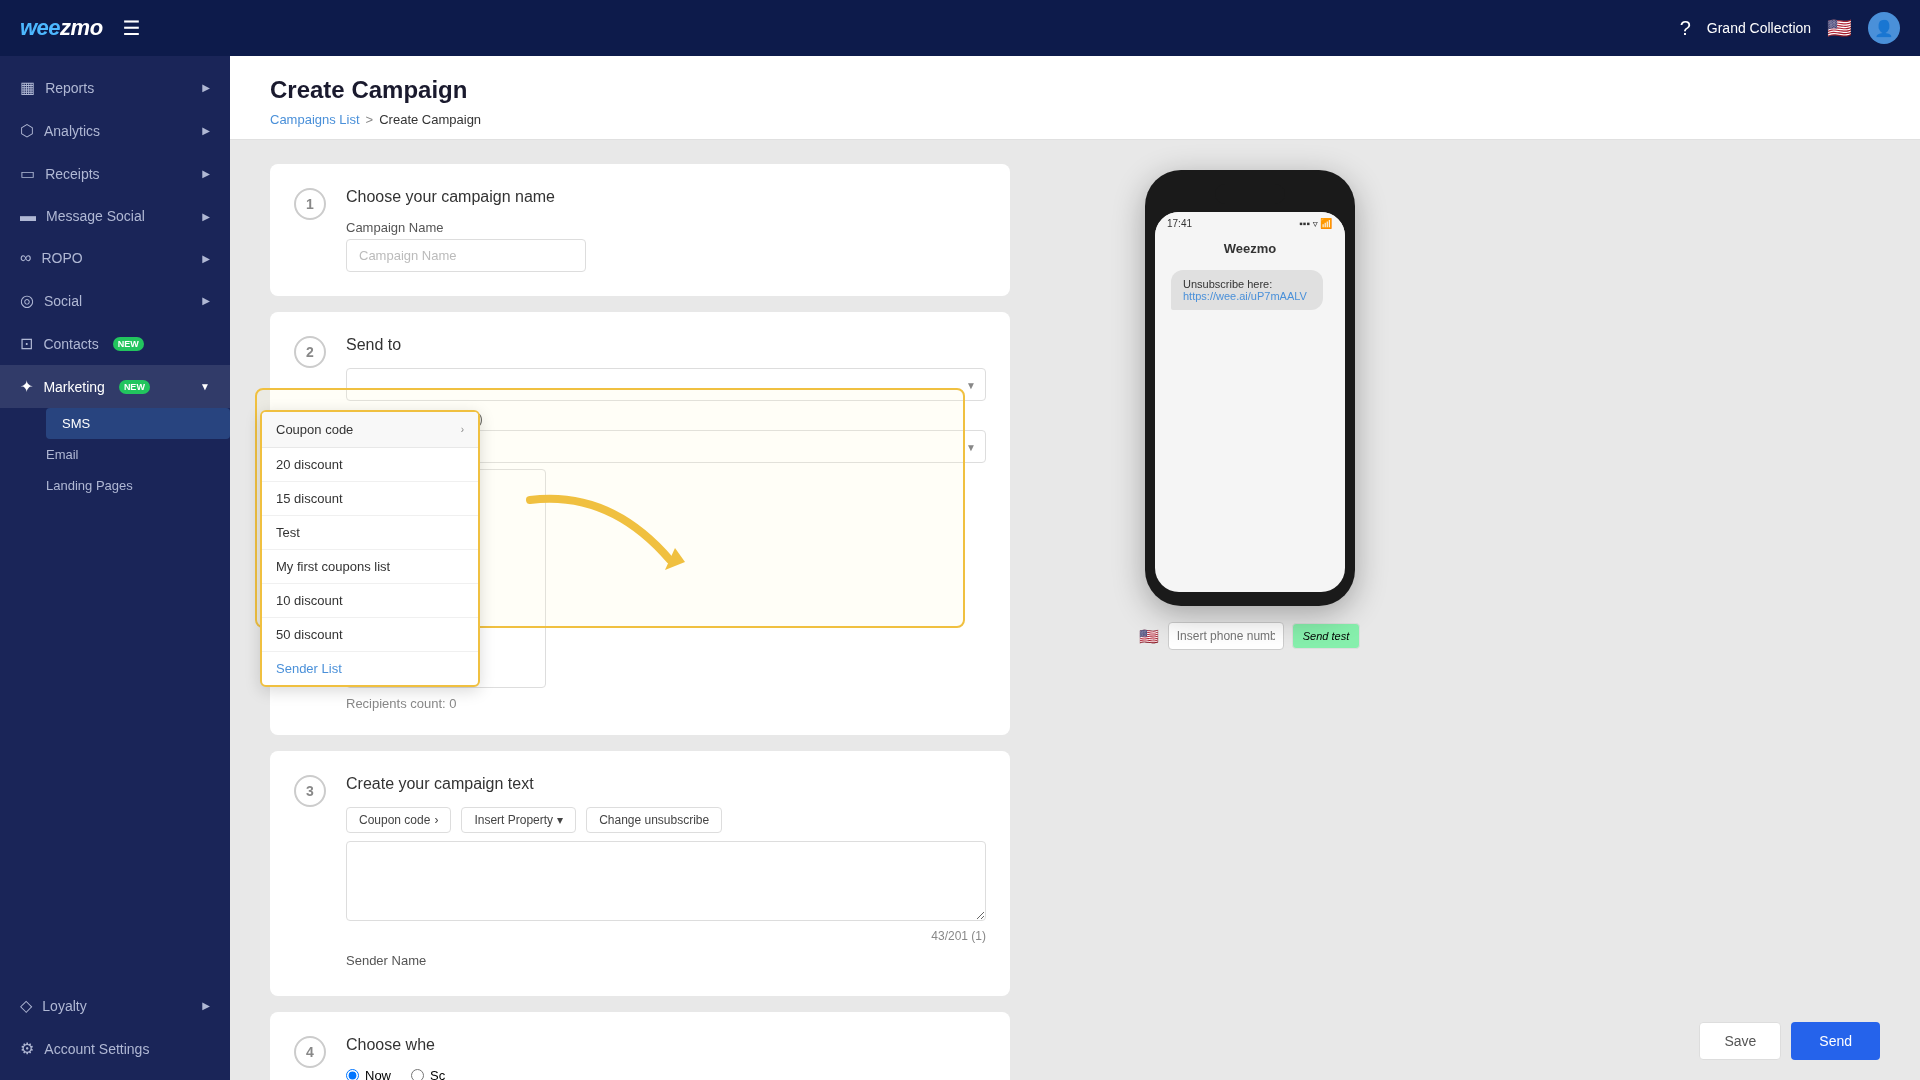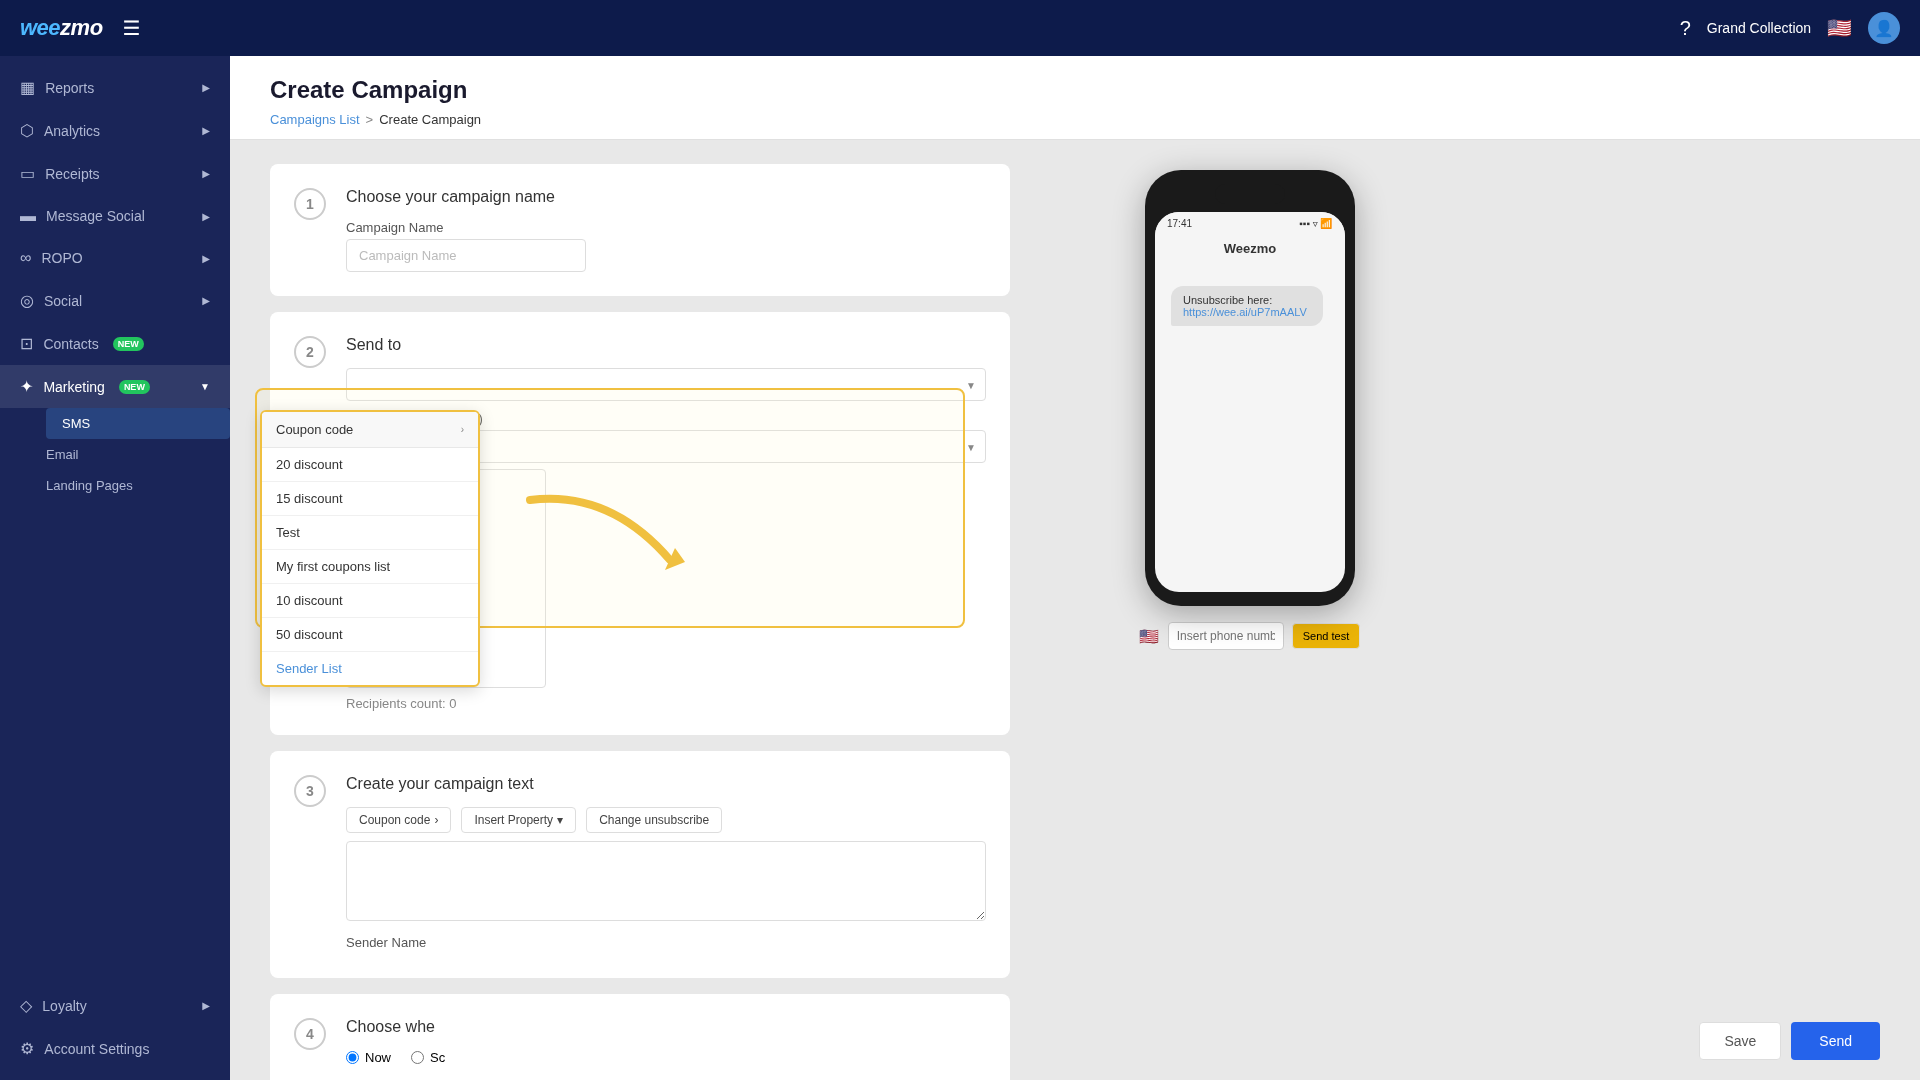--- a/index.html
+++ b/index.html
@@ -358,42 +358,43 @@
       font-size: 13px;
       font-weight: 600;
       color: #333;
       padding: 6px 0 10px;
       background: #f5f5f5;
     }
     .sms-bubble {
       background: #e0e0e0;
       border-radius: 12px 12px 12px 2px;
       padding: 8px 12px;
-      margin: 20px 16px;
+      margin: 4px 16px;
       font-size: 11px;
       color: #333;
       max-width: 80%;
     }
     .sms-link { color: #4a90d9; }
     .phone-input-field {
       flex: 1;
       border: 1px solid #ddd;
       border-radius: 4px;
       padding: 6px 10px;
       font-size: 11px;
       color: #999;
     }
     .send-test-btn {
-      background: #eab308;
+      background: #86efac;
       border: 1px solid #ddd;
       border-radius: 4px;
       padding: 6px 10px;
       font-size: 11px;
       cursor: pointer;
       white-space: nowrap;
+      font-style: italic;
     }
 
     
     .bottom-actions {
       position: fixed;
       bottom: 20px;
       right: 40px;
       display: flex;
       gap: 10px;
       z-index: 50;
@@ -597,20 +598,21 @@
               </button>
               <button class="toolbar-btn">
                 <span>Insert Property</span>
                 <span>▾</span>
               </button>
               <button class="toolbar-btn">
                 <span>Change unsubscribe</span>
               </button>
             </div>
             <textarea class="campaign-text-area" style=""></textarea>
+            <div class="char-count">43/201 (1)</div>
             <div style="margin-top:10px;" class="form-label">Sender Name</div>
           </div>
         </div>
 
         <div class="form-section">
           <div class="step-number">4</div>
           <div class="step-content">
             <div class="step-title">Choose whe</div>
             <div style="display:flex; gap:20px; align-items:center; margin-top:8px;">
               <label style="display:flex;align-items:center;gap:6px;font-size:13px;">

